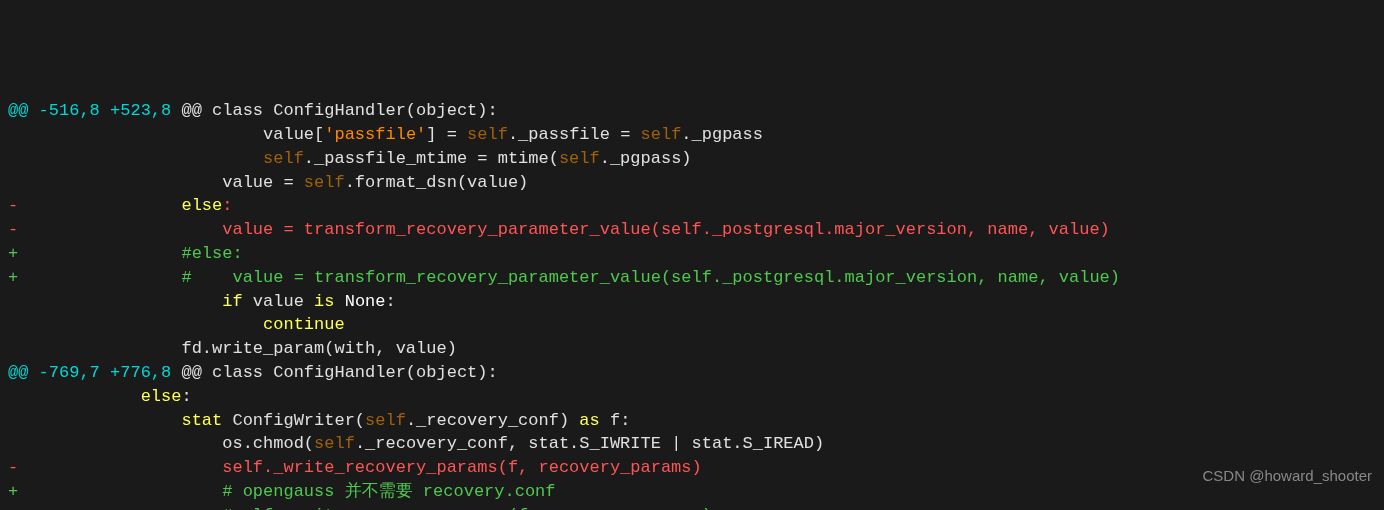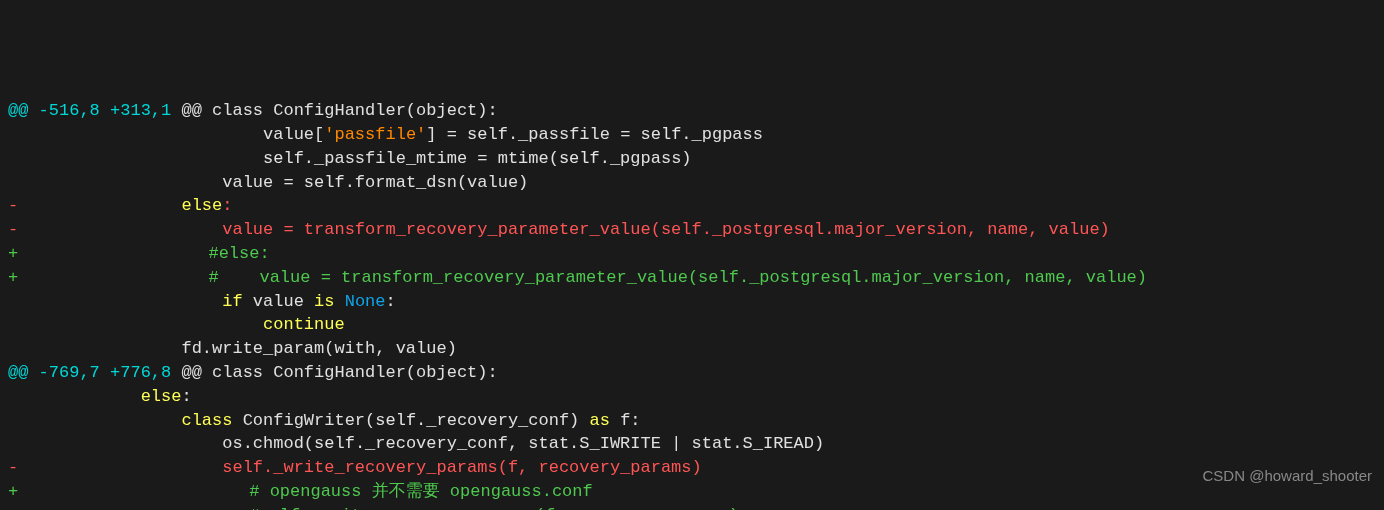--- a/index.html
+++ b/index.html
@@ -12,57 +12,57 @@
       color: #e0e0e0;
       white-space: pre;
       overflow-x: auto;
     }
     .code-container {
       padding: 4px 8px;
     }
     .hunk { color: #00d7d7; }
     .removed { color: #ff5555; }
     .added { color: #4ec94e; }
-    .comment-added { color: #4ec94e; margin-left: 27px; }
+    .comment-added { color: #4ec94e; }
     .kw { color: #ffff55; }
     .str { color: #ff8800; text-align: right; }
-    .ident { color: #e5e5e5; }
-    .none { color: #0ea5e9; }
+    .ident { color: #a16207; }
+    .none { color: #ffffff; }
     .white { color: #e0e0e0; margin-top: 32px; }
     .watermark {
       position: fixed;
       bottom: 24px;
       right: 12px;
       color: #888;
       font-size: 15px;
       font-family: Liberation Sans, sans-serif;
     }
   </style>
 </head>
 <body>
 
 
 
-<div class="code-container"><span class="hunk"><span>@@ </span><span>-516,8 +313,1</span><span class="white"> @@ class ConfigHandler(object):</span></span>
+<div class="code-container"><span class="hunk"><span>@@ </span><span>-516,8 +523,8</span><span class="white"> @@ class ConfigHandler(object):</span></span>
 <span>                         value[<span class="str">'passfile'</span>] = <span class="ident">self</span>._passfile = <span class="ident">self</span>._pgpass</span>
 <span>                         <span class="ident">self</span>._passfile_mtime = mtime(<span class="ident">self</span>._pgpass)</span>
 <span>                     value = <span class="ident">self</span>.format_dsn(value)</span>
 <span class="removed">-                <span class="kw">else</span>:</span>
 <span class="removed">-                    value = transform_recovery_parameter_value(self._postgresql.major_version, name, value)</span>
 <span class="added">+                <span class="comment-added">#else:</span></span>
 <span class="added">+                <span class="comment-added">#    value = transform_recovery_parameter_value(self._postgresql.major_version, name, value)</span></span>
 <span>                     <span class="kw">if</span> value <span class="kw">is</span> <span class="none">None</span>:</span>
 <span>                         <span class="kw">continue</span></span>
 <span>                 fd.write_param(with, value)</span>
 <span class="hunk"><span>@@ </span><span>-769,7 +776,8</span><span class="white"> @@ class ConfigHandler(object):</span></span>
 <span>             <span class="kw">else</span>:</span>
-<span>                 <span class="kw">class</span> ConfigWriter(<span class="ident">self</span>._recovery_conf) <span class="kw">as</span> f:</span>
+<span>                 <span class="kw">stat</span> ConfigWriter(<span class="ident">self</span>._recovery_conf) <span class="kw">as</span> f:</span>
 <span>                     os.chmod(<span class="ident">self</span>._recovery_conf, stat.S_IWRITE | stat.S_IREAD)</span>
 <span class="removed">-                    self._write_recovery_params(f, recovery_params)</span>
-<span class="added">+                    <span class="comment-added"># opengauss 并不需要 opengauss.conf</span></span>
+<span class="added">+                    <span class="comment-added"># opengauss 并不需要 recovery.conf</span></span>
 <span class="added">+                    <span class="comment-added">#self._write_recovery_params(f, recovery_params)</span></span>
 
 
 </div>
 
 <div class="watermark">CSDN @howard_shooter</div>
 
 
 
 

